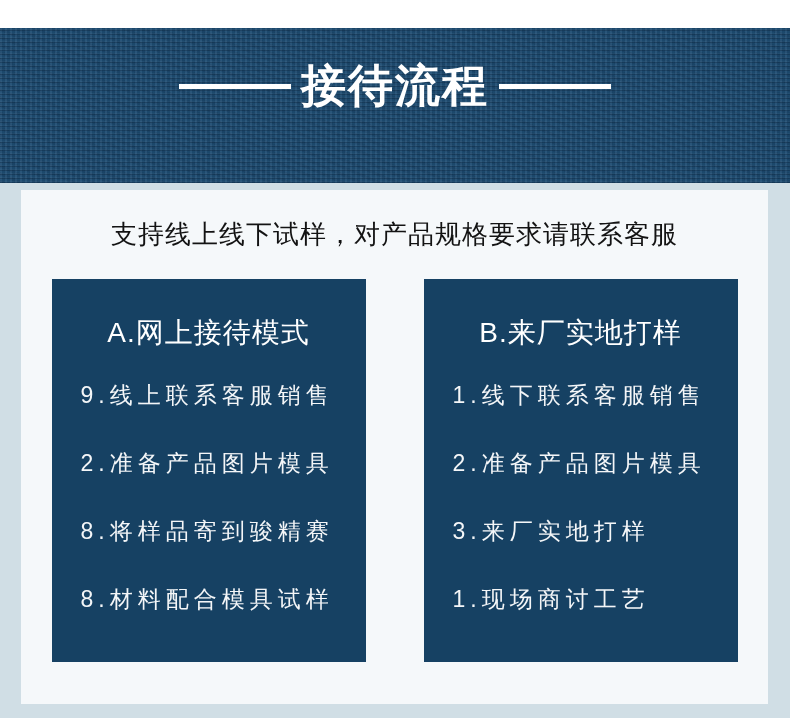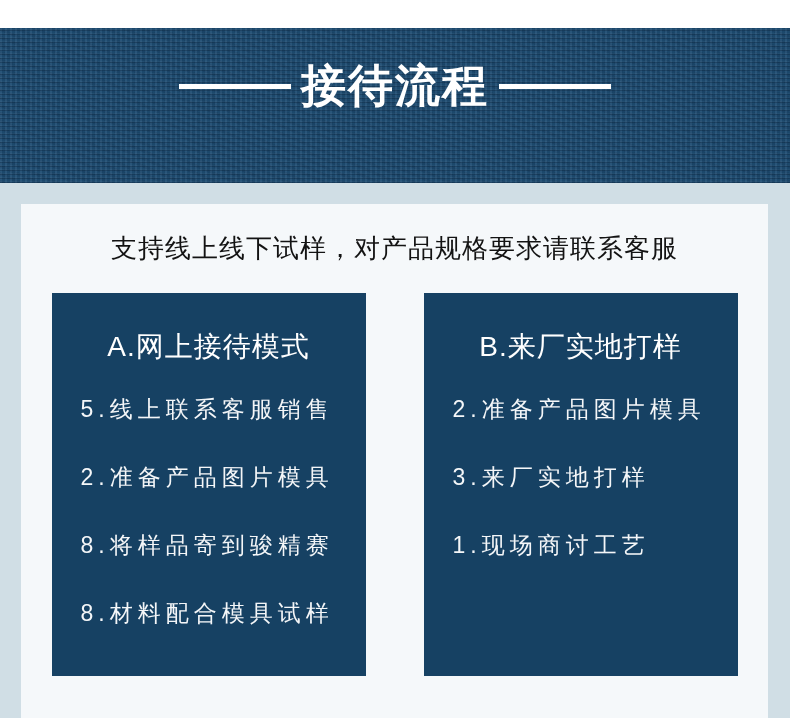--- a/index.html
+++ b/index.html
@@ -61,21 +61,21 @@
     text-align: center;
     color: #ffffff;
     font-size: 30px;
     letter-spacing: 2px;
     white-space: nowrap;
   }
   
   .content-bg {
     width: 100%;
     height: 535px;
-    padding-top: 21px;
+    padding-top: 7px;
   }
   .card {
     margin-left: 21px;
     width: 747px;
     height: 514px;
     background: var(--card-bg, #f5f8fa);
   }
   .card-heading {
     height: 89px;
     display: flex;
@@ -135,28 +135,29 @@
 
   <div class="content-bg">
     <div class="card">
 
       <div class="card-heading">支持线上线下试样，对产品规格要求请联系客服</div>
 
       <div class="boxes">
 
         <div class="mode-box">
           <div class="box-title">A.网上接待模式</div>
-          <div class="box-item">5.线上联系客服销售</div>
+          <div class="box-item">9.线上联系客服销售</div>
           <div class="box-item">2.准备产品图片模具</div>
           <div class="box-item">8.将样品寄到骏精赛</div>
           <div class="box-item">8.材料配合模具试样</div>
         </div>
 
         <div class="mode-box">
           <div class="box-title">B.来厂实地打样</div>
+          <div class="box-item">1.线下联系客服销售</div>
           <div class="box-item">2.准备产品图片模具</div>
           <div class="box-item">3.来厂实地打样</div>
           <div class="box-item">1.现场商讨工艺</div>
         </div>
 
       </div>
     </div>
   </div>
 </div>
 

